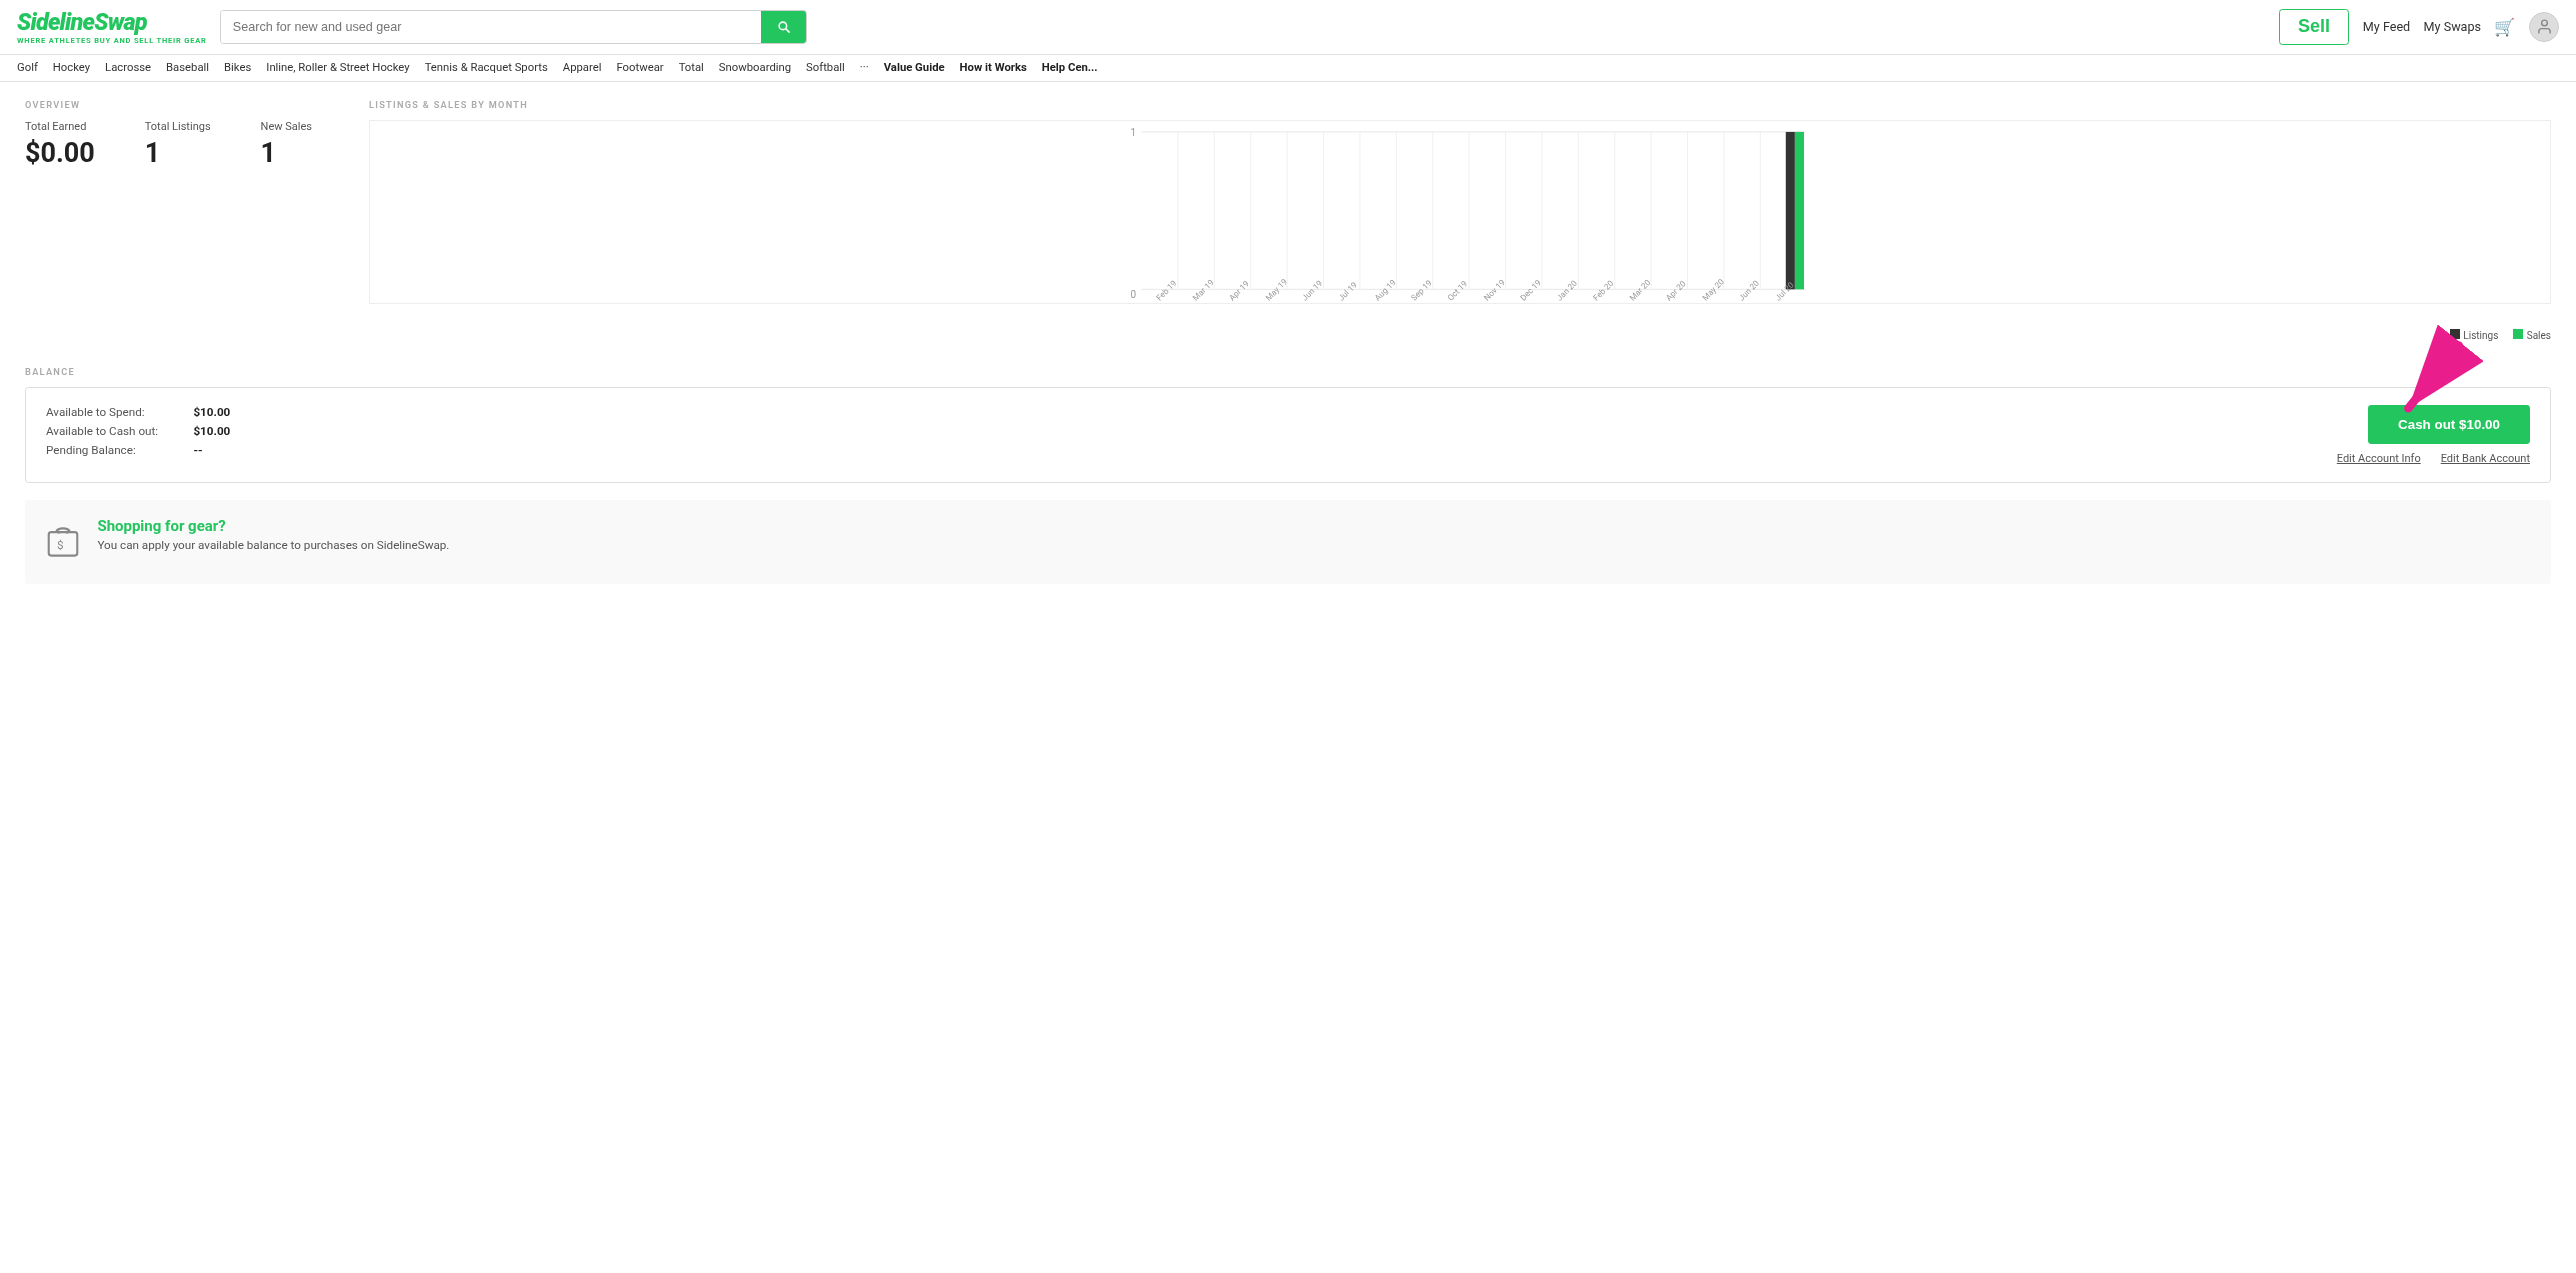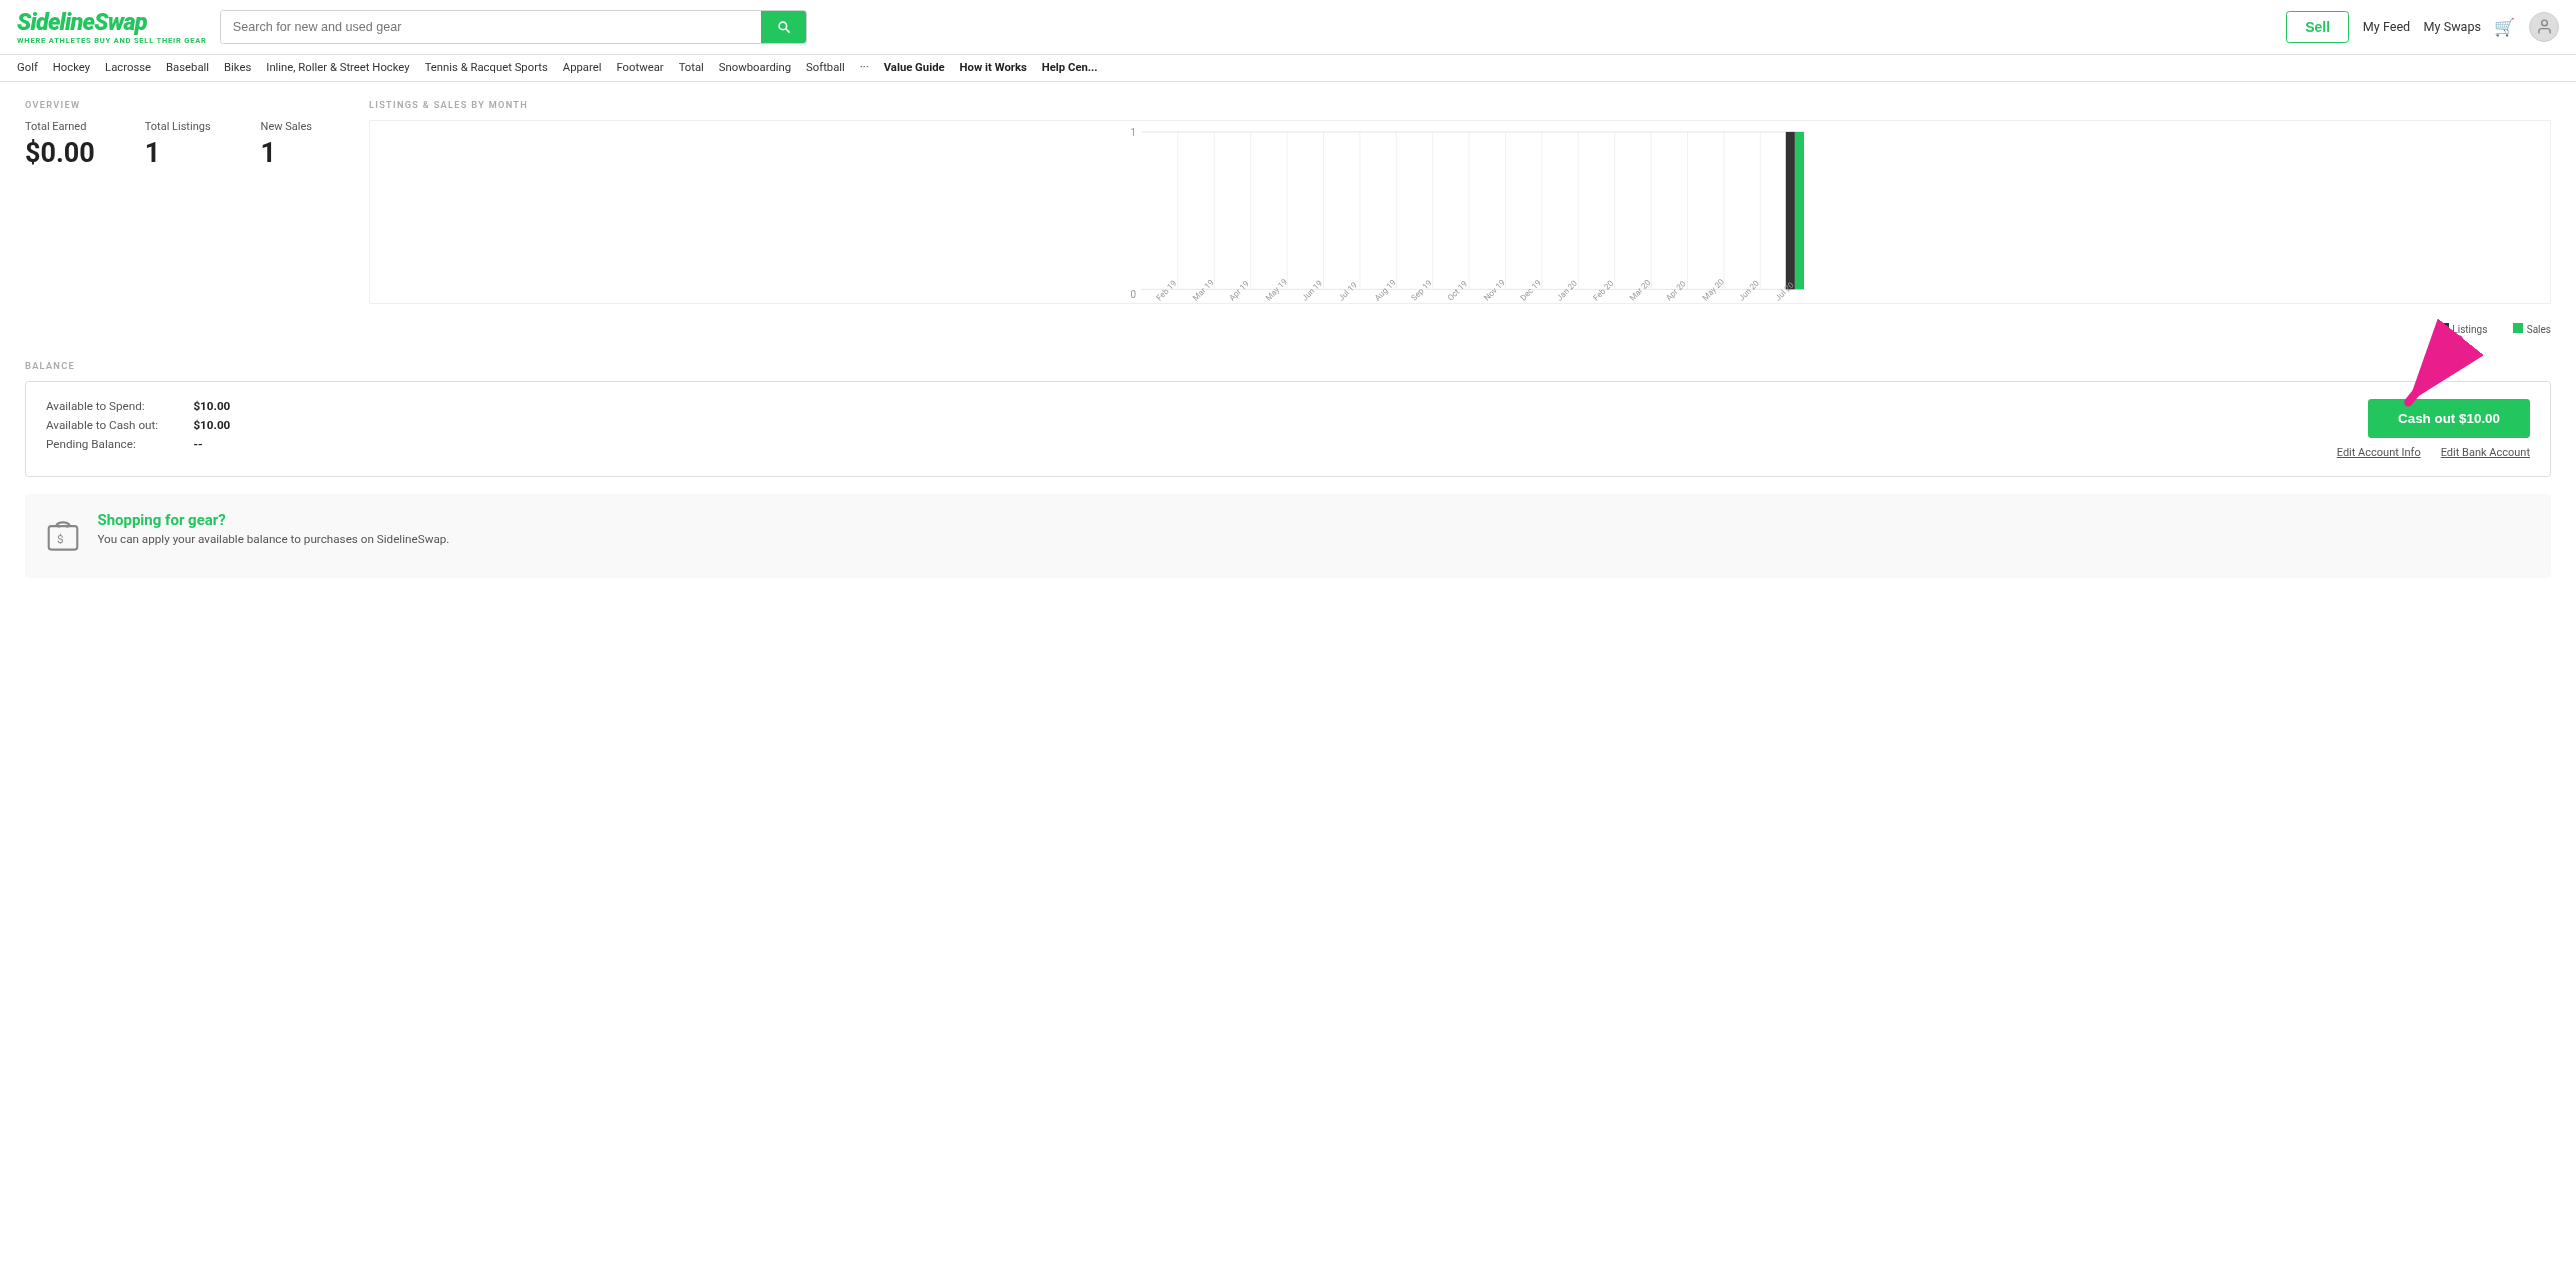--- a/index.html
+++ b/index.html
@@ -8,21 +8,21 @@
     
     .header { display: flex; align-items: center; padding: 8.4px 17px; border-bottom: 0.8px solid #e0e0e0; gap: 13.4px; }
     .logo { display: flex; flex-direction: column; min-width: 134px; }
     .logo-text { font-size: 23.5px; font-weight: 900; color: #22c55e; font-style: italic; letter-spacing: -0.8px; }
     .logo-sub { font-size: 7.5px; color: #22c55e; font-weight: 700; letter-spacing: 0.8px; text-transform: uppercase; }
     .search-bar { display: flex; flex: 1; max-width: 587px; border: 1.3px solid #d0d0d0; border-radius: 3.4px; overflow: hidden; }
     .search-input { flex: 1; padding: 8.4px 11.7px; border: none; outline: none; font-size: 12.6px; color: #999; }
     .search-btn { background: #22c55e; border: none; padding: 8.4px 15px; cursor: pointer; display: flex; align-items: center; justify-content: center; }
     .search-btn svg { width: 15px; height: 15px; fill: white; }
     .header-actions { display: flex; align-items: center; gap: 13.4px; margin-left: auto; }
-    .sell-btn { border: 1.7px solid #22c55e; color: #22c55e; background: white; padding: 6.7px 18.4px; font-weight: 700; font-size: 14px; border-radius: 3.4px; cursor: pointer; }
+    .sell-btn { border: 1.7px solid #22c55e; color: #22c55e; background: white; padding: 6.7px 18.4px; font-weight: 700; font-size: 18px; border-radius: 3.4px; cursor: pointer; }
     .header-link { color: #333; font-size: 12.6px; text-decoration: none; cursor: pointer; }
     .cart-icon { font-size: 17px; color: #555; cursor: pointer; }
     .avatar { width: 30px; height: 30px; border-radius: 50%; background: #ddd; display: flex; align-items: center; justify-content: center; border: 1.3px solid #ccc; cursor: pointer; }
     .avatar svg { width: 17px; height: 17px; fill: #888; }
 
     
     .nav { display: flex; align-items: center; padding: 6.7px 17px; border-bottom: 0.8px solid #e0e0e0; gap: 15px; overflow: hidden; }
     .nav-item { color: #333; font-size: 11.3px; white-space: nowrap; cursor: pointer; text-decoration: none; }
     .nav-bold { font-weight: 700; color: #222; }
 
@@ -40,21 +40,21 @@
     .stat-value { font-size: 27px; font-weight: 700; color: #222; }
 
     
     .content-grid { display: flex; gap: 25px; margin-bottom: 25px; }
     .left-panel { flex: 0 0 319px; }
     .right-panel { flex: 1; }
     .chart-title { font-size: 9.2px; font-weight: 600; color: #aaa; letter-spacing: 1.3px; text-transform: uppercase; margin-bottom: 10px; }
     .chart-container { position: relative; width: 100%; height: 184px; border: 0.8px solid #eee; }
     .chart-svg { width: 100%; height: 100%; }
 
-    .chart-legend { display: flex; gap: 26px; margin-top: 19px; justify-content: flex-end; align-items: center; font-size: 10px; color: #555; text-align: center; }
+    .chart-legend { display: flex; gap: 15px; margin-top: 25px; justify-content: flex-end; align-items: center; font-size: 10px; color: #555; text-align: center; }
     .legend-dot { width: 10px; height: 10px; display: inline-block; margin-right: 3.4px; }
 
     
     .balance-section { margin-top: 8.4px; }
     .balance-card { border: 0.8px solid #ddd; border-radius: 3.4px; padding: 17px 20px; display: flex; align-items: flex-start; justify-content: space-between; }
     .balance-rows { display: flex; flex-direction: column; gap: 5px; }
     .balance-row { display: flex; gap: 13.4px; font-size: 11.7px; }
     .balance-key { color: #555; min-width: 134px; }
     .balance-val { color: #222; font-weight: 700; }
     .balance-actions { display: flex; flex-direction: column; align-items: flex-end; gap: 8.4px; }

